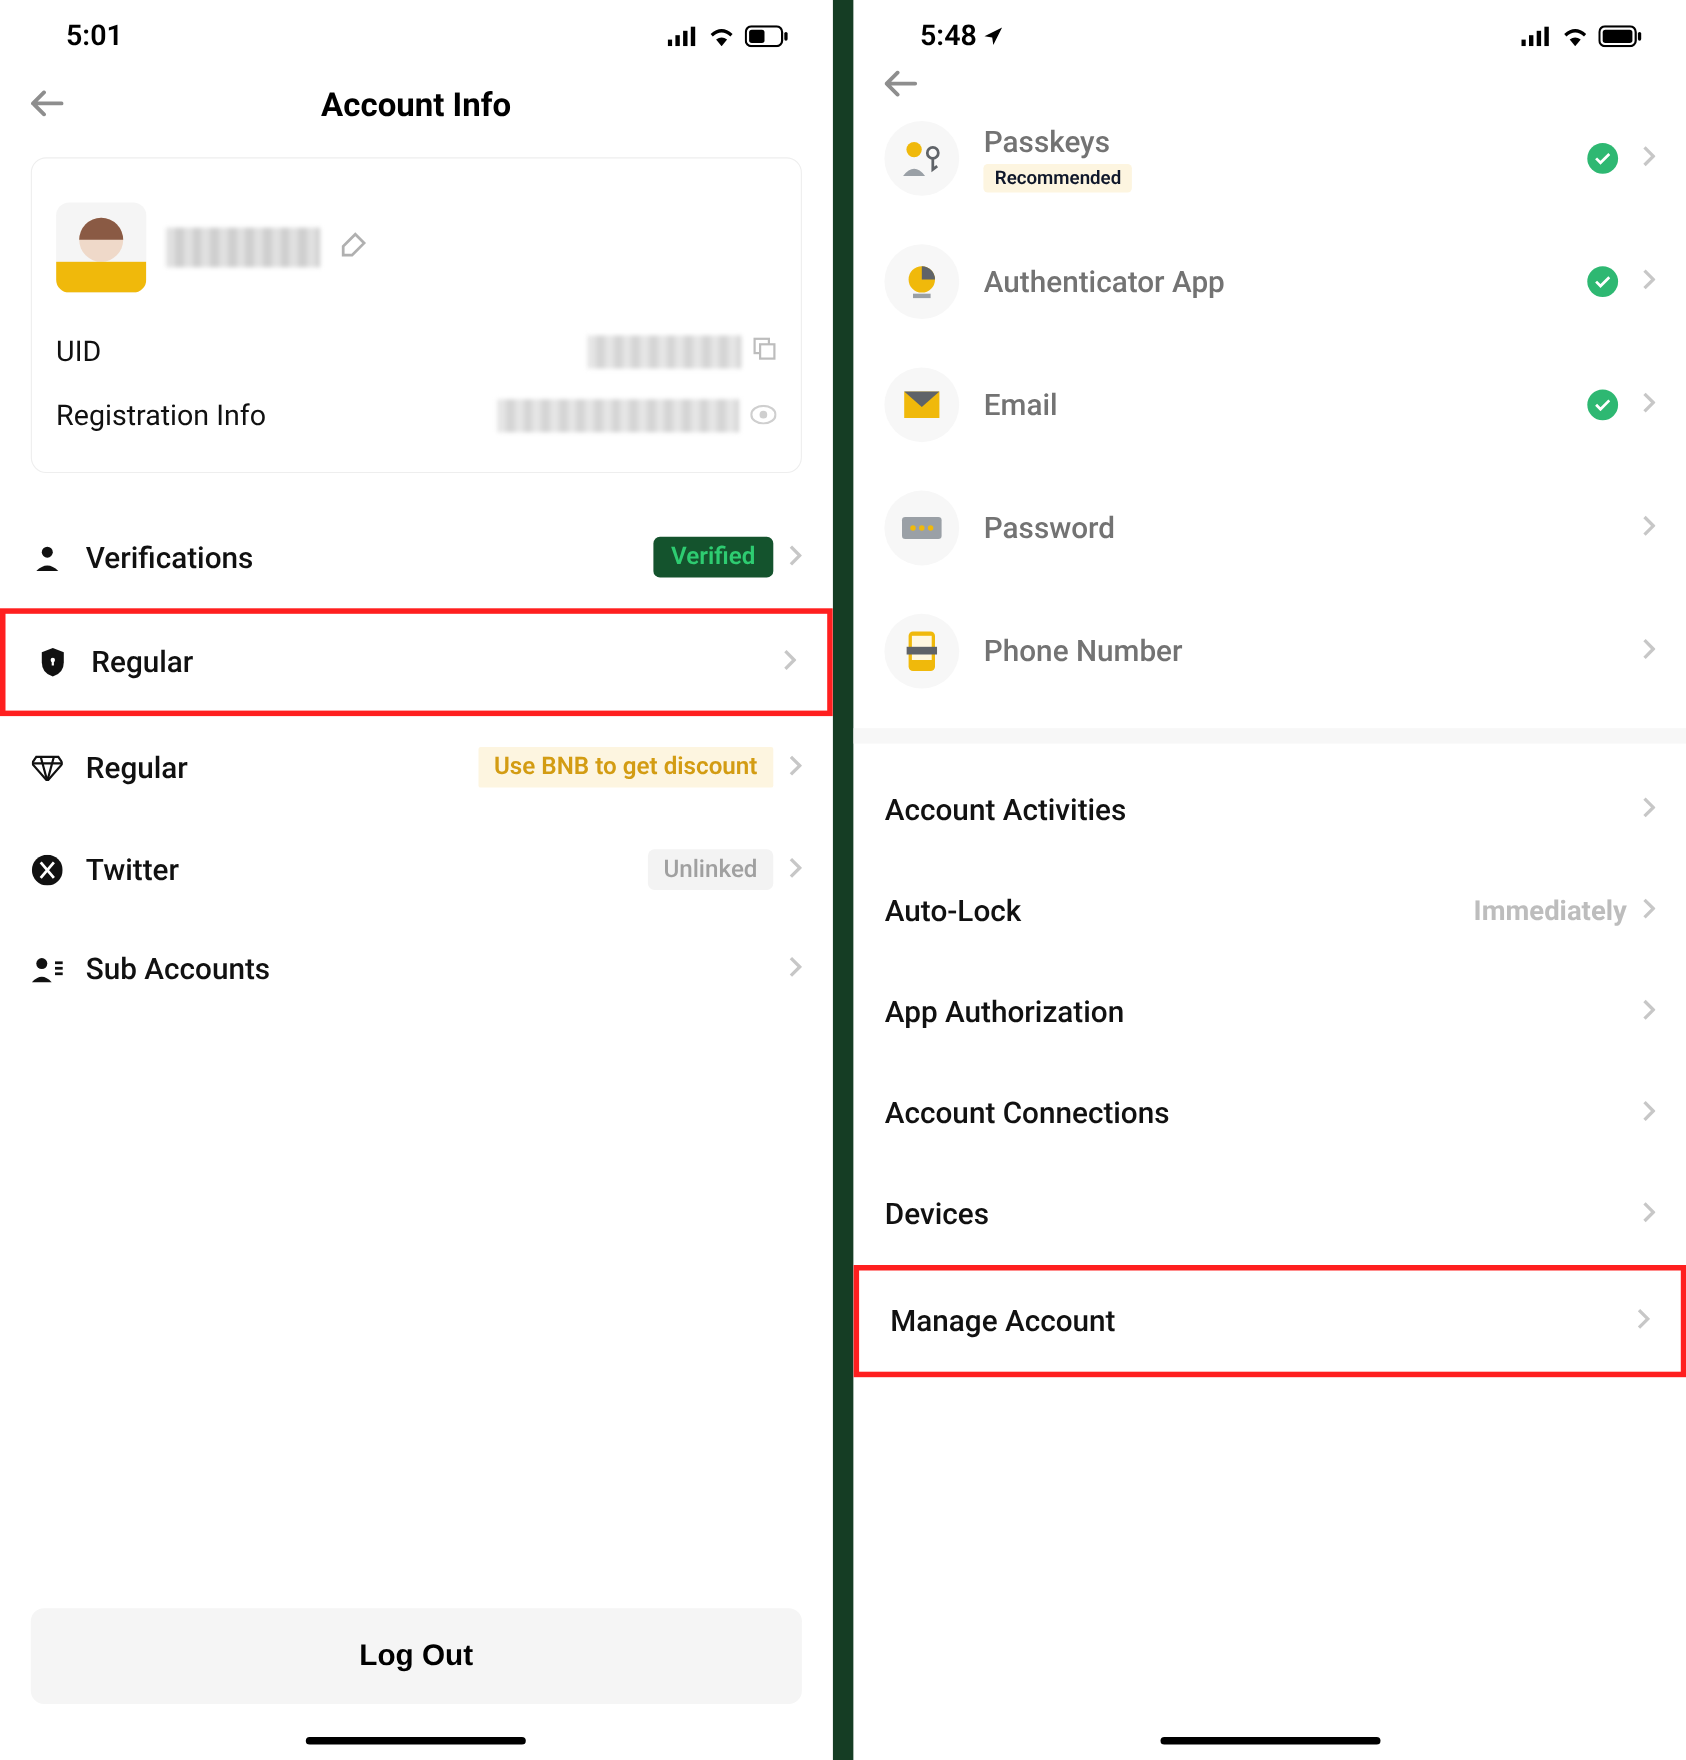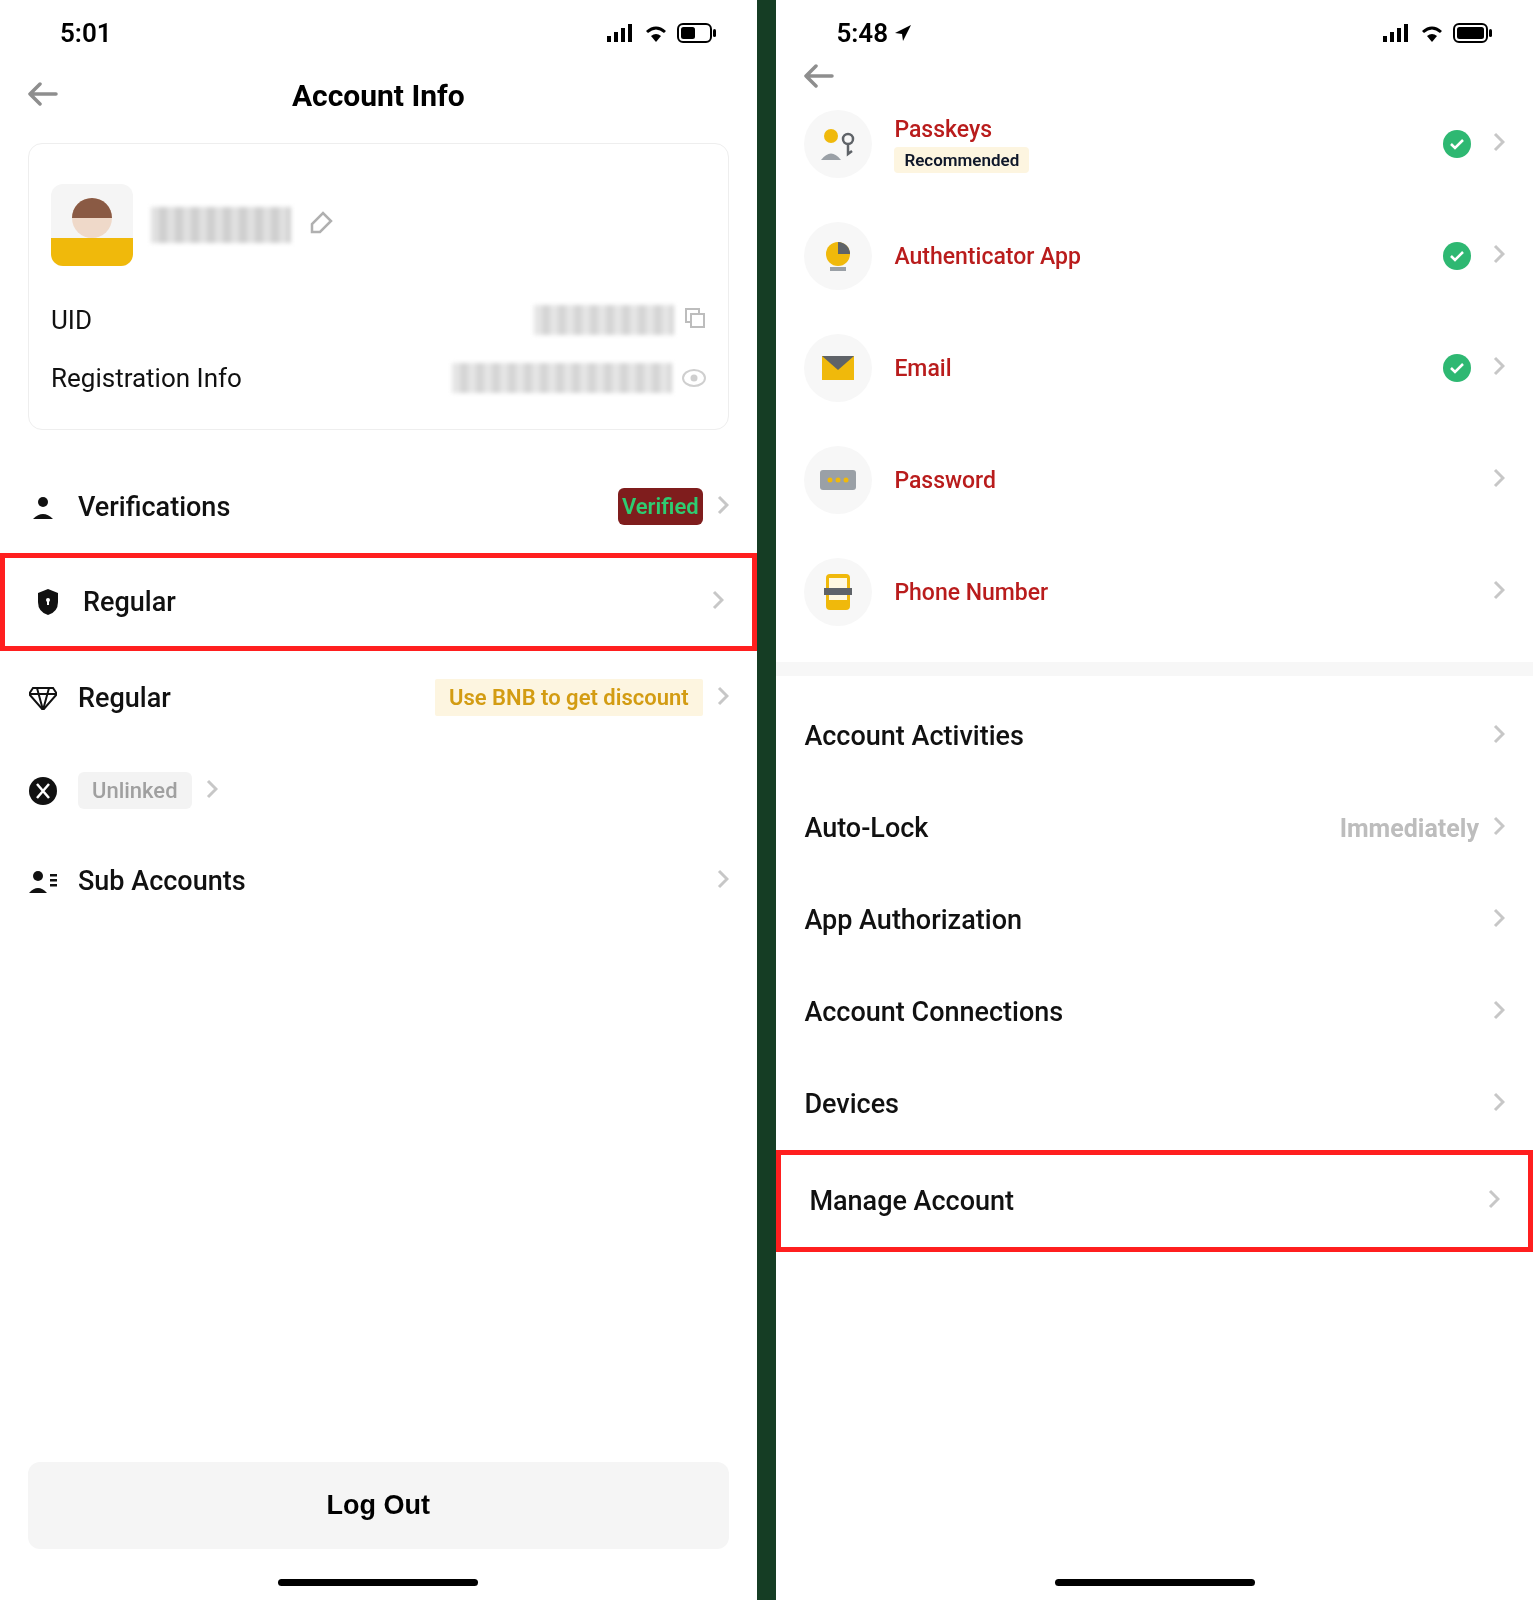--- a/index.html
+++ b/index.html
@@ -105,22 +105,22 @@
     display:flex; align-items:center;
     padding: 28px 28px;
     gap: 20px;
     cursor:pointer;
   }
   .list-item .icon { width:30px; display:flex; justify-content:center; color:#111; }
   .list-item .label { flex:1; font-size: 27px; color:#111; font-weight:500; }
   .list-item .trailing { display:flex; align-items:center; gap:14px; color:#c7c7c7; }
   .chevron { color:#c7c7c7; }
   .badge-green {
-    background:#7f1d1d; color:#2ecc71;
-    padding:6px 4px; border-radius:6px;
+    background:#14532d; color:#2ecc71;
+    padding:6px 16px; border-radius:6px;
     font-size:22px; font-weight:600;
   }
   .badge-yellow {
     background:#fdf5e0; color:#d39c13;
     padding:6px 14px; border-radius:2px;
     font-size:22px; font-weight:600;
   }
   .badge-gray {
     background:#f3f3f3; color:#a0a0a0;
     padding:6px 14px; border-radius:6px;
@@ -154,21 +154,21 @@
     gap: 22px;
     cursor:pointer;
   }
   .sec-icon {
     width:68px; height:68px;
     background:#f7f7f7;
     border-radius:50%;
     display:flex; align-items:center; justify-content:center;
   }
   .sec-label-wrap { flex:1; display:flex; flex-direction:column; gap:4px; }
-  .sec-label { font-size:23px; font-weight:500; color:#b91c1c; }
+  .sec-label { font-size:27px; font-weight:500; color:#737373; }
   .sub-tag {
     background:#fdf5e0; color:#0f172a;
     padding:3px 10px; border-radius:4px;
     font-size:17px; font-weight:600;
     align-self:flex-start;
   }
   .check-circle {
     width:28px; height:28px; border-radius:50%;
     background:#2eb872; color:#fff;
     display:flex; align-items:center; justify-content:center;
@@ -312,20 +312,21 @@
     </span>
   </div>
 
   <div class="list-item">
     <span class="icon">
       <svg width="28" height="28" viewBox="0 0 28 28">
           <circle cx="14" cy="14" r="14" fill="#111"></circle>
           <path d="M8 7 L20 21 M20 7 L8 21" stroke="#fff" stroke-width="2.5"></path>
         </svg>
     </span>
+    <span class="label">Twitter</span>
     <span class="trailing">
       <span class="badge-gray">Unlinked</span>
       <span class="chevron"><svg width="12" height="20" viewBox="0 0 12 20">
             <path d="M2 2 L10 10 L2 18" stroke="#c7c7c7" stroke-width="3" fill="none"></path>
           </svg></span>
     </span>
   </div>
 
   <div class="list-item">
     <span class="icon">

